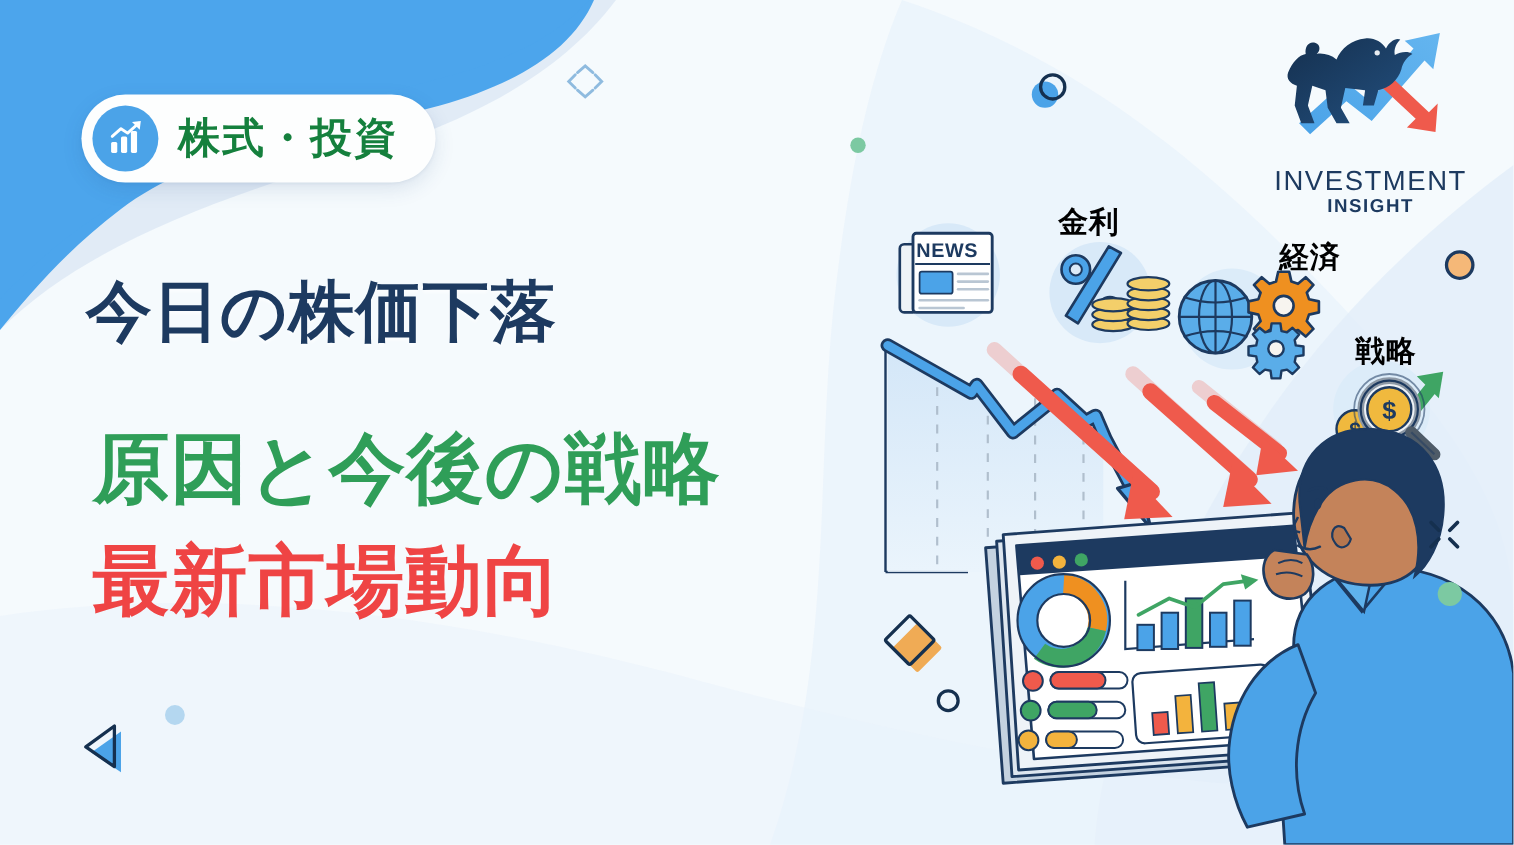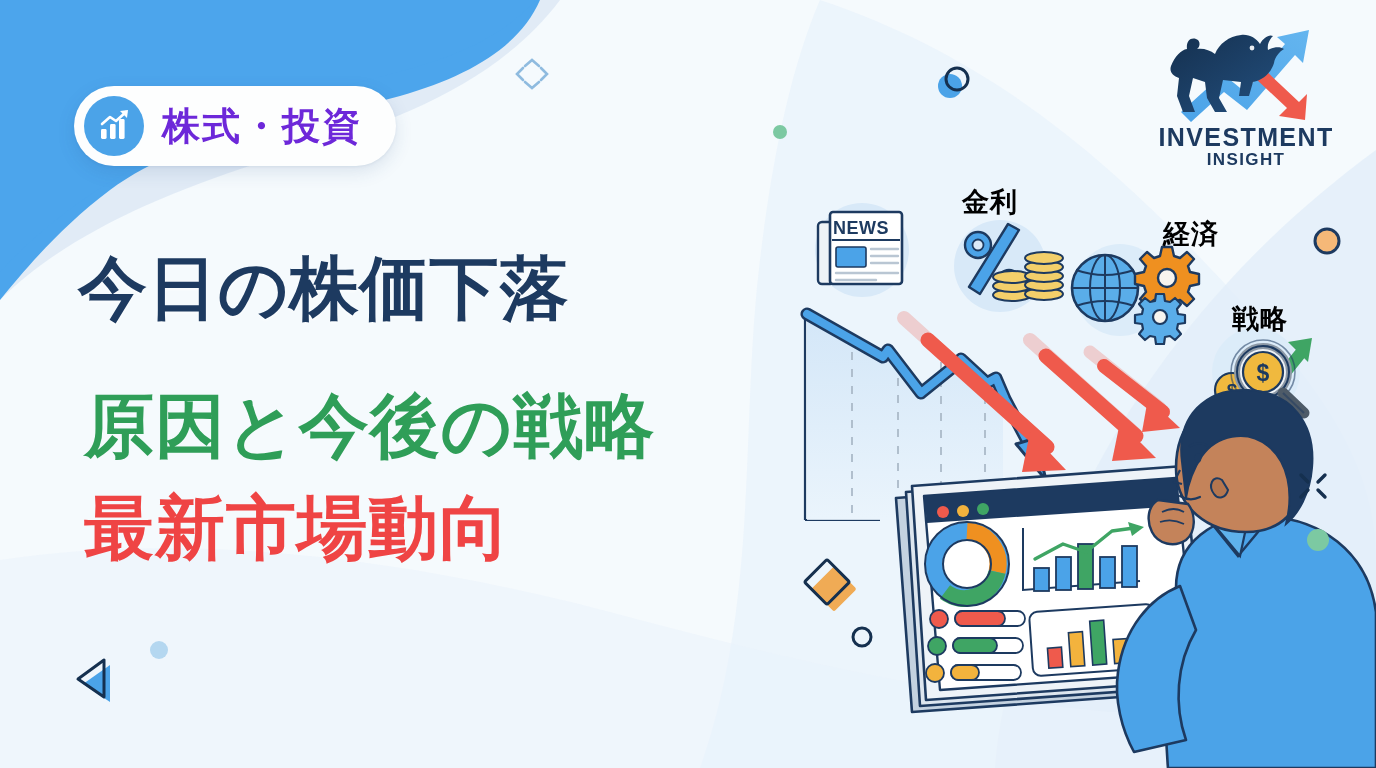--- a/index.html
+++ b/index.html
@@ -31,28 +31,28 @@
     box-shadow:0 6px 18px rgba(40,80,130,.13), 0 1px 3px rgba(40,80,130,.08);
   }
   .badge-icon {
     width:60px; height:60px; border-radius:50%;
     background:#4ba3e8;
     display:flex; align-items:center; justify-content:center;
     flex:0 0 auto;
   }
   .badge-label {
     font-size:38px; font-weight:700; letter-spacing:2px;
-    color:#6d28d9; white-space:nowrap;
+    color:#15803d; white-space:nowrap;
     line-height:1;
   }
 
   
   .headline {
     position:absolute; left:78px; top:252px;
-    font-size:69px; font-weight:700; line-height:1.06;
+    font-size:60px; font-weight:700; line-height:1.06;
     color:#1d3a60; letter-spacing:1px; white-space:nowrap;
     text-shadow:0 2px 3px rgba(255,255,255,.6);
   }
   .sub-green {
     position:absolute; left:84px; top:390px;
     font-size:70px; font-weight:700; line-height:1.05;
     color:#2f9e58; letter-spacing:1px; white-space:nowrap;text-align:right;
   }
   .sub-orange {
     position:absolute; left:84px; top:492px;
@@ -60,22 +60,22 @@
     color:#ef4444; letter-spacing:1px; white-space:nowrap;
   }
 
   
   .logo {
     position:absolute; right:28px; top:16px;
     width:204px; display:flex; flex-direction:column; align-items:center;
   }
   .logo-mark { width:186px; height:108px; }
   .logo-word {
-    font-size:25px; font-weight:700; letter-spacing:1.4px;
-    color:#1d3a60; line-height:1.04; text-align:center;
+    font-size:25px; font-weight:400; letter-spacing:1.4px;
+    color:#1d3a60; line-height:1.04; text-align:center;margin-top:28px;
   }
   .logo-word2 {
     font-size:17px; font-weight:700; letter-spacing:1.4px;
     color:#1d3a60; line-height:1.12; text-align:center;
   }
 
   
   .ill-label {
     position:absolute;
     font-size:27px; font-weight:700; color:#000000;

